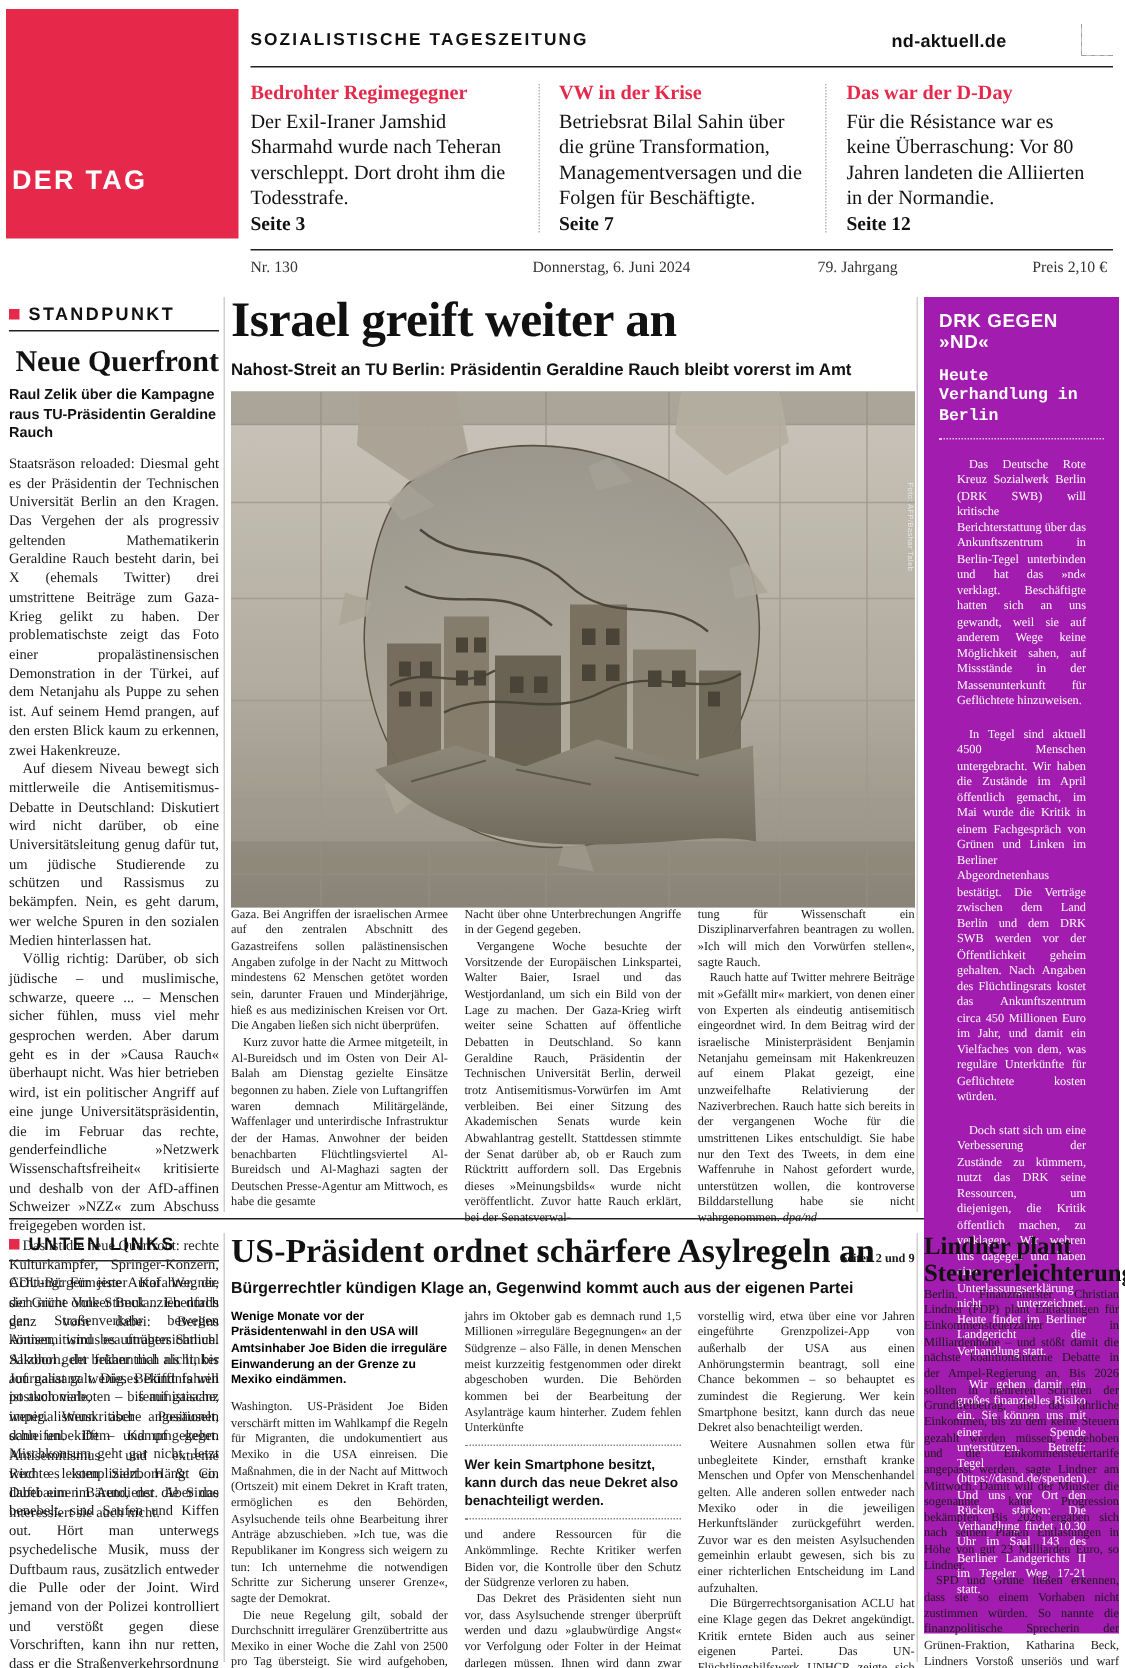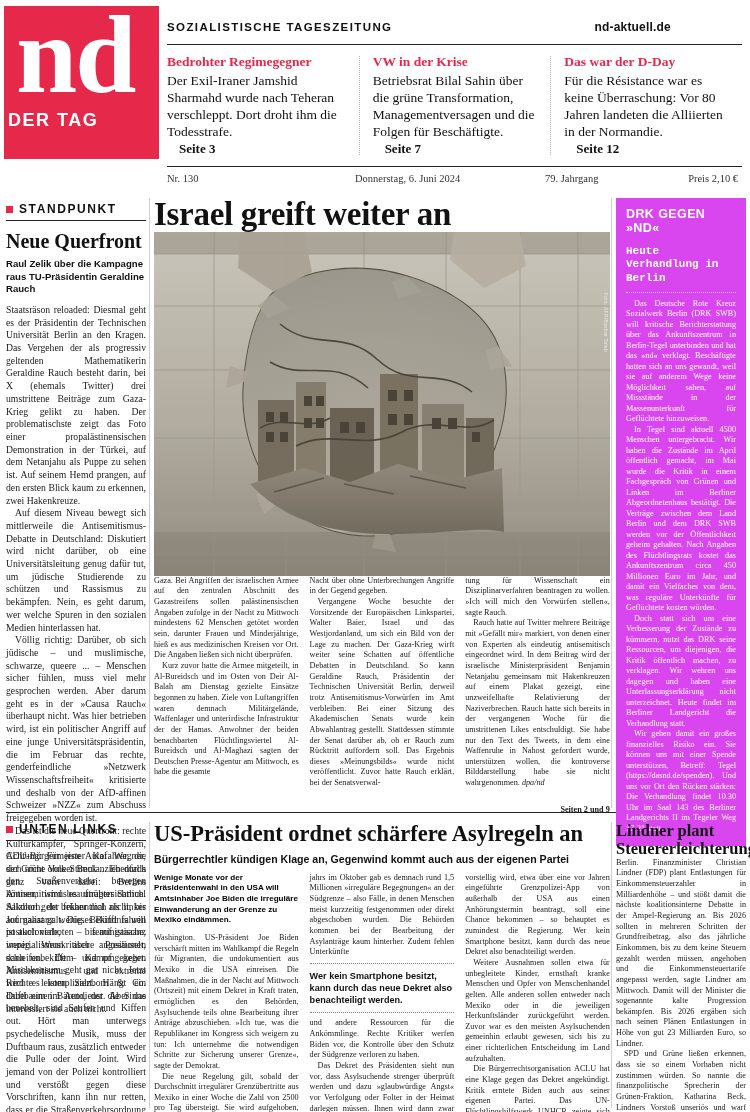--- a/index.html
+++ b/index.html
@@ -50,21 +50,21 @@
   .teaser{width:33.33%;padding-right:14px;box-sizing:border-box;position:relative;}
   .teaser + .teaser{padding-left:14px;}
   .teaser + .teaser:before{
     content:"";position:absolute;left:0;top:2px;bottom:2px;width:0;
     border-left:1px dotted #b5b5b5;
   }
   .teaser-kicker{
     color:#e6294b;font-size:13.5px;font-weight:700;line-height:1.25;margin-bottom:1px;
   }
   .teaser-text{font-size:13.5px;line-height:1.26;color:#111;}
-  .teaser-page{font-size:13px;font-weight:700;color:#111;margin-top:1px;margin-left:12px;}
+  .teaser-page{font-size:13px;font-weight:700;color:#111;margin-top:1px;}
 
   .mh-info{display:flex;padding-top:6px;font-size:10.5px;color:#333;}
   .mh-info .i1{width:188px;}
   .mh-info .i2{width:190px;}
   .mh-info .i3{width:100px;}
   .mh-info .i4{flex:1;text-align:right;padding-right:4px;}
 
   
   .body-area{position:absolute;left:0;top:160px;width:750px;height:952px;}
 
@@ -73,21 +73,21 @@
   .col-main{position:absolute;left:154px;top:38px;width:456px;}
 
   .section-tag{
     font-family:"Liberation Sans",sans-serif;font-weight:700;font-size:12px;
     letter-spacing:1.6px;color:#111;display:flex;align-items:center;
     border-bottom:1px solid #222;padding-bottom:4px;
   }
   .tag-sq{width:7px;height:7px;background:#e6294b;margin-right:6px;display:inline-block;}
 
   .lead-title{
-    font-size:20px;font-weight:700;line-height:1.1;margin:9px 0 6px 0;color:#111;
+    font-size:20px;font-weight:700;line-height:1.1;margin:9px 0 6px 0;color:#111;text-align:right;
   }
   .lead-sub{
     font-family:"Liberation Sans",sans-serif;font-weight:700;font-size:9.6px;
     line-height:1.32;color:#111;margin-bottom:8px;
   }
   .colbody{font-size:9.7px;line-height:1.31;text-align:justify;color:#1a1a1a;}
   .colbody p{margin:0;text-indent:9px;}
   .colbody p.first{text-indent:0;}
 
   
@@ -113,32 +113,32 @@
   }
   .cols3{display:flex;gap:11px;}
   .cols3 > div{width:144.6px;}
   .artbody{font-size:8.2px;line-height:1.30;text-align:justify;color:#1a1a1a;
     font-family:"Liberation Serif",serif;}
   .artbody p{margin:0;text-indent:8px;}
   .artbody p.first{text-indent:0;}
   .refline{text-align:right;font-weight:700;font-size:8.2px;margin-top:16px;}
 
   
-  .redbox{background:#d946ef;color:#fff;padding:10px 10px 12px 10px;box-sizing:border-box;width:130px;}
+  .redbox{background:#a21caf;color:#fff;padding:10px 10px 12px 10px;box-sizing:border-box;width:130px;}
   .redbox-title{
     font-family:"Liberation Sans",sans-serif;font-weight:700;font-size:12.5px;
     letter-spacing:0.4px;line-height:1.1;margin-bottom:9px;
   }
   .redbox-sub{
     font-family:Liberation Mono, monospace;font-weight:700;font-size:11px;
     line-height:1.25;padding-bottom:6px;border-bottom:1px dotted rgba(255,255,255,.75);
     margin-bottom:6px;
   }
   .redbox-body{font-size:8.2px;line-height:1.28;text-align:justify;}
-  .redbox-body p{margin:0;text-indent:8px;}
+  .redbox-body p{margin:12px;text-indent:8px;}
   .redbox-body p.first{text-indent:8px;}
   .sub-head{
     font-size:22.5px;font-weight:700;line-height:1.05;color:#111;margin:0;
   }
   .sub-sub{
     font-family:"Liberation Sans",sans-serif;font-weight:700;font-size:10.6px;
     color:#111;margin-top:7px;margin-bottom:8px;
   }
   .lead-in{font-family:"Liberation Sans",sans-serif;font-weight:700;font-size:8.1px;
     line-height:1.32;}
@@ -158,21 +158,20 @@
   .hrule{position:absolute;background:#222;height:1px;}
 </style>
 </head>
 <body>
 
 <div class="page">
 
   <div class="masthead">
 
     <div class="nd-logo-box">
-      <div class="nd-logo-text">nd</div>
       <div class="nd-logo-sub">DER TAG</div>
     </div>
 
     <div class="mh-right">
 
       <div class="mh-toprow">
         <div class="mh-tagline">SOZIALISTISCHE TAGESZEITUNG</div>
         <div class="mh-url">nd-aktuell.de</div>
         <div class="qr"></div>
       </div>
@@ -233,20 +232,21 @@
         <span class="tag-sq"></span>
         <span>UNTEN LINKS</span>
       </div>
       <div class="colbody" style="margin-top:9px;">
         <p class="first"><span>Achtung: Für jene Autofahrer, die sich nicht ohne Stimulanzien durch den Straßenverkehr bewegen können, wird es unübersichtlich. Alkohol geht bekanntlich nicht, bis auf gaaaanz wenig. Bekifft fahren ist auch verboten – bis auf gaaaanz wenig. Wenn aber angesäuselt, dann unbekifft – und umgekehrt. Mischkonsum geht gar nicht. Jetzt wird es kompliziert. Hängt ein Duftbaum im Auto, der die Sinne benebelt, sind Saufen und Kiffen out. Hört man unterwegs psychedelische Musik, muss der Duftbaum raus, zusätzlich entweder die Pulle oder der Joint. Wird jemand von der Polizei kontrolliert und verstößt gegen diese Vorschriften, kann ihn nur retten, dass er die Straßenverkehrsordnung glaubwürdig als Fake News deklariert. Das wird aber nur akzeptiert, wenn man beim Fahren einen Aluhut trägt. Werden unter dem Aluhut allerdings mehr als drei Gramm Gras gefunden, ist man ganz aus dem Rennen.</span> </p>
       </div>
     </div>
 
     <div class="col-main">
       <h1 class="main-head">Israel greift weiter an</h1>
+      <div class="main-sub">Nahost-Streit an TU Berlin: Präsidentin Geraldine Rauch bleibt vorerst im Amt</div>
 
       <div class="photo">
         <svg width="456" height="344" viewBox="0 0 456 344" preserveAspectRatio="none">
           <defs>
             <linearGradient id="sky" x1="0" y1="0" x2="0" y2="1">
               <stop offset="0%" stop-color="#9e9a91"></stop>
                 <stop offset="100%" stop-color="#b9b3a6"></stop>
             </linearGradient>
             <linearGradient id="wallg" x1="0" y1="0" x2="0" y2="1">
               <stop offset="0%" stop-color="#c9c4ba"></stop>

